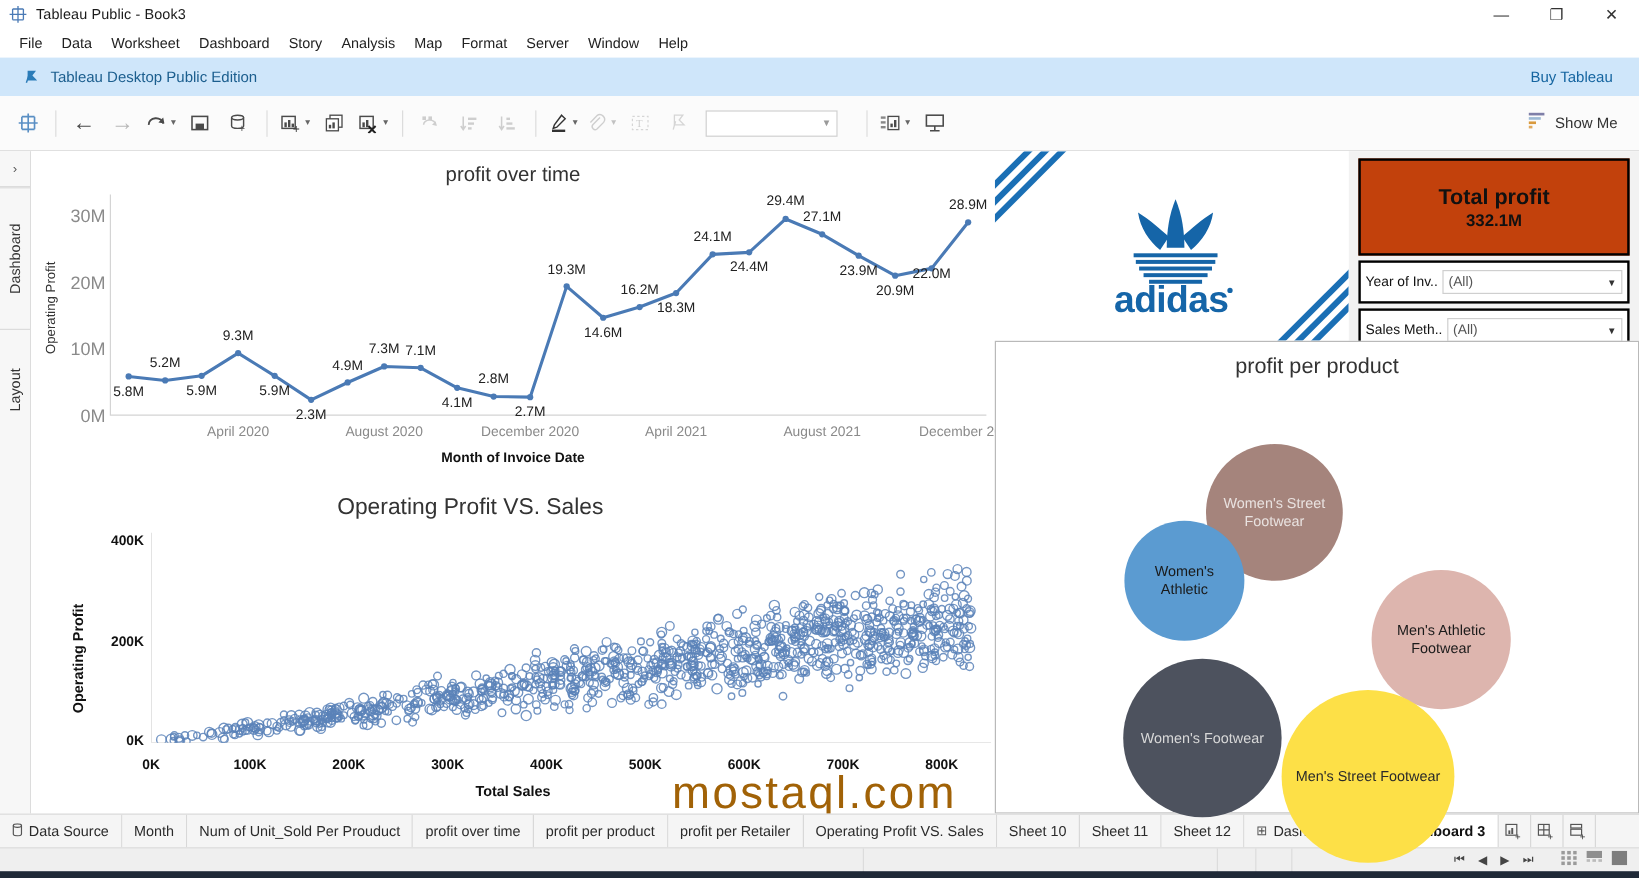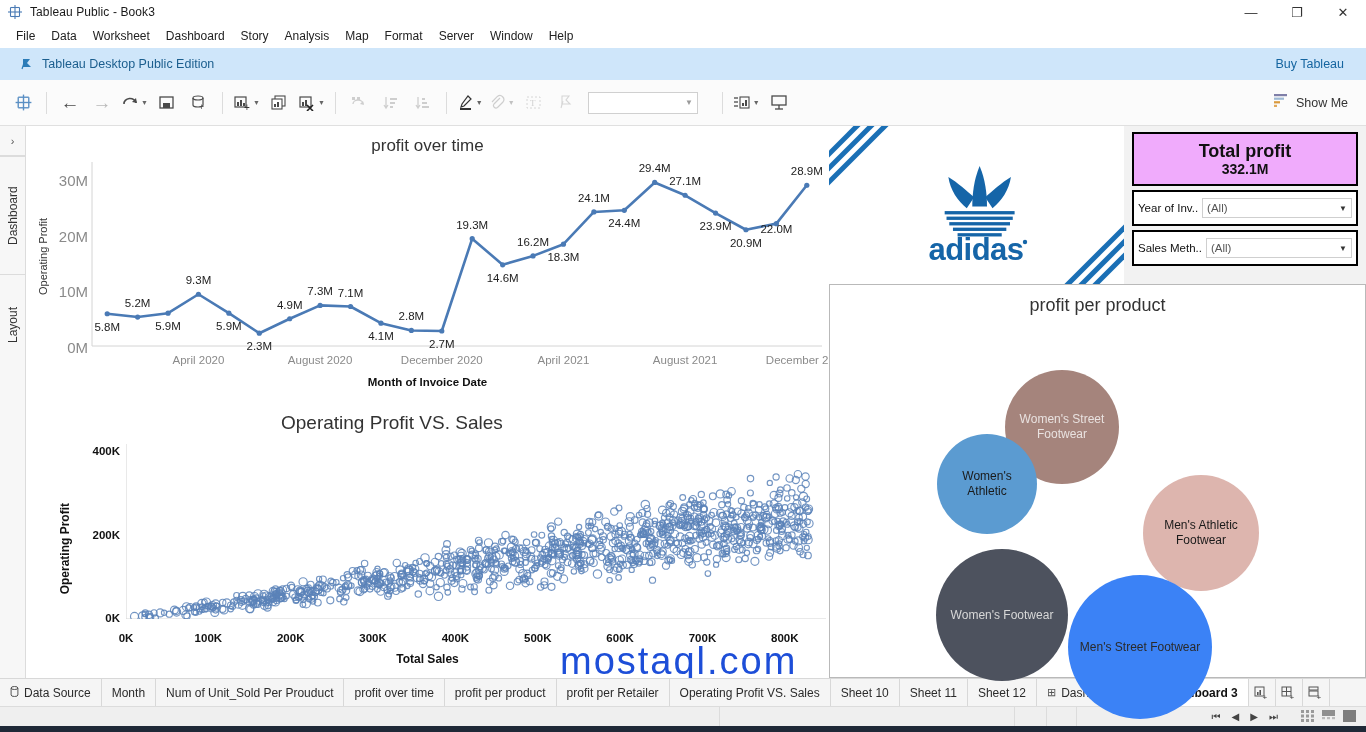--- a/index.html
+++ b/index.html
@@ -98,21 +98,21 @@
   .sc-tick { position:absolute; font-size:11.5px; color:#111; font-weight:bold; }
   .sc-axtitle { position:absolute; font-size:12px; color:#111; font-weight:bold; }
 
   
   #logo-panel { left:803px; top:0px; width:295px; height:158px;
                 background:#fff; overflow:hidden; }
 
   
   #kpi-panel { left:1098px; top:0px; width:242px; height:158px; background:#f2f2f2;
                padding:6px 8px; }
-  .kpi-box { border:2px solid #000; background:#f0abfc; height:54px;
+  .kpi-box { border:2px solid #000; background:#c2410c; height:81px;
              display:flex; flex-direction:column; align-items:center; justify-content:center; }
   .kpi-title { font-size:18px; font-weight:bold; color:#111; line-height:1.15; }
   .kpi-value { font-size:14px; font-weight:bold; color:#111; line-height:1.15; }
   .filter-box { border:2px solid #000; background:#fff; height:36px; margin-top:4px;
                 display:flex; align-items:center; padding:0 4px; }
   .filter-label { font-size:11.5px; color:#111; white-space:nowrap; margin-right:4px; }
   .filter-select { flex:1; height:20px; border:1px solid #cfcfcf; background:#fff;
                    display:flex; align-items:center; justify-content:space-between;
                    padding:0 4px; font-size:11.5px; color:#555; }
   .filter-select .caret { font-size:8px; color:#333; }
@@ -144,21 +144,21 @@
     background:#efefef; border-top:1px solid #dcdcdc; display:flex; align-items:center;
   }
   .sb-seg { height:20px; border-right:1px solid #dcdcdc; }
   .navbtns { position:absolute; right:88px; display:flex; gap:11px;
              font-size:10px; color:#444; align-items:center; }
   .viewbtns { position:absolute; right:10px; display:flex; gap:8px; align-items:center; }
 
   .taskbar { position:absolute; left:0; top:726px; width:1366px; height:6px; background:#1f2937; }
 
   .wm {
-    position:absolute; left:560px; top:640px; font-size:38px; color:#1d4ed8;
+    position:absolute; left:560px; top:640px; font-size:38px; color:#a16207;
     letter-spacing:2px; pointer-events:none; user-select:none;
   }
 </style>
 </head>
 <body>
 
 <div id="app">
 
   <div class="titlebar">
     <span class="tb-appicon">
@@ -1640,21 +1640,21 @@
           </div>
           <div class="bubble" style="width: 100px; height: 100px; left: 107px; top: 107px; background: rgb(91, 155, 209); color: rgb(26, 26, 26); z-index: 11;">
             <span style="padding: 0px 8px;">Women's Athletic</span>
           </div>
           <div class="bubble" style="width: 116px; height: 116px; left: 313px; top: 148px; background: rgb(221, 181, 174); color: rgb(26, 26, 26); z-index: 13;">
             <span style="padding: 0px 8px;">Men's Athletic Footwear</span>
           </div>
           <div class="bubble" style="width: 132px; height: 132px; left: 106px; top: 222px; background: rgb(77, 82, 94); color: rgb(216, 216, 216); z-index: 14;">
             <span style="padding: 0px 8px;">Women's Footwear</span>
           </div>
-          <div class="bubble" style="width: 144px; height: 144px; left: 238px; top: 248px; background: #3b82f6; color: rgb(42, 42, 42); z-index: 15;">
+          <div class="bubble" style="width: 144px; height: 144px; left: 238px; top: 248px; background: #fde047; color: rgb(42, 42, 42); z-index: 15;">
             <span style="padding: 0px 8px;">Men's Street Footwear</span>
           </div>
         </div>
     </div>
 
   </div>
 
   <div class="wm">mostaql.com</div>
 
   <div class="sheetbar">

